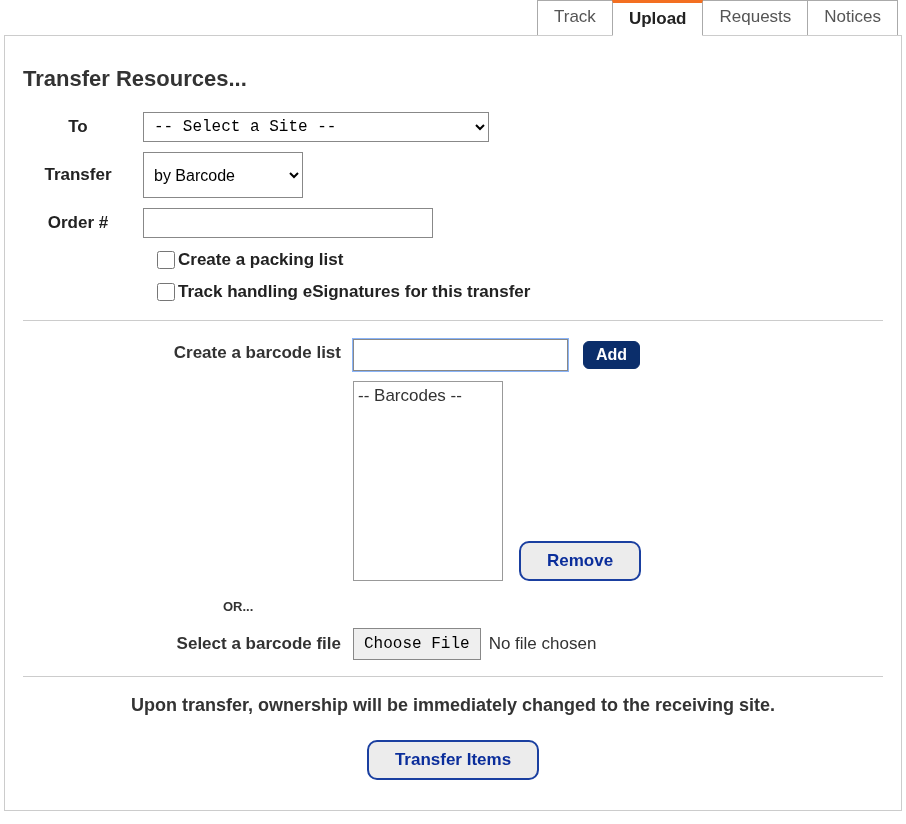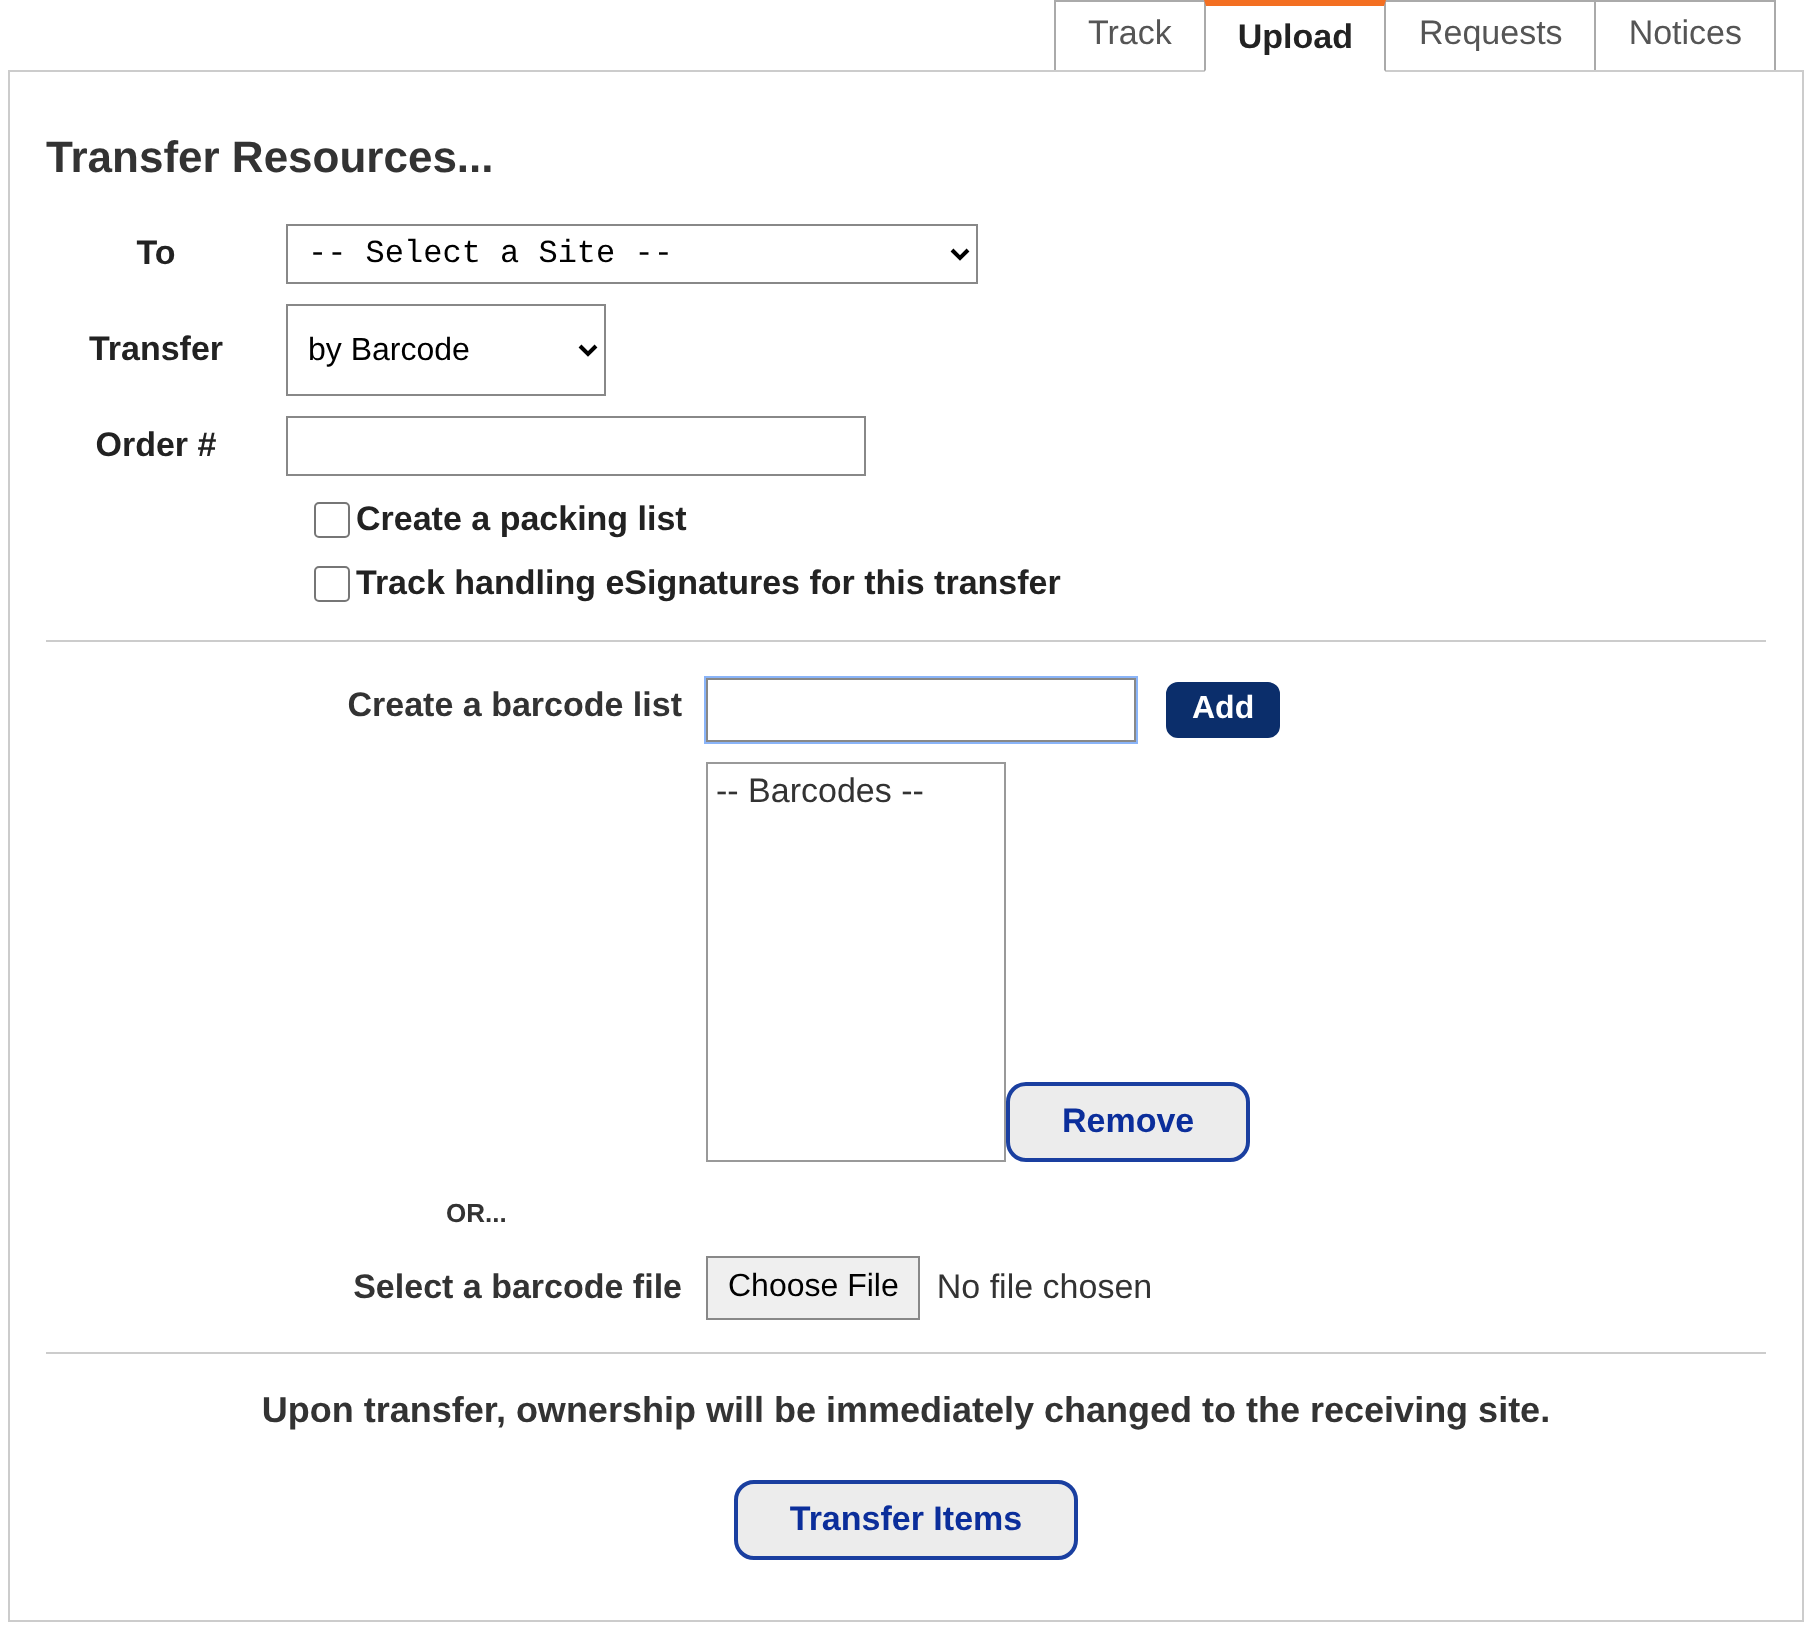--- a/index.html
+++ b/index.html
@@ -8,21 +8,21 @@
     padding: 0;
     font-family: Arial, Helvetica, sans-serif;
     font-size: 16px;
     color: #333;
     background: #fff;
     width: 906px;
   }
   .tabs {
     display: flex;
     justify-content: flex-end;
-    padding-right: 18px;
+    padding-right: 8px;
   }
   .tab {
     border: 1px solid #aaa;
     padding: 6px 16px;
     font-size: 17px;
     color: #555;
     background: #fff;
     margin-left: -1px;
     cursor: pointer;
   }
@@ -117,21 +117,21 @@
     background: #0b2e6b;
     color: #fff;
     border: 1px solid #0b2e6b;
     border-radius: 6px;
     padding: 4px 12px;
     font-size: 16px;
     font-weight: bold;
     cursor: pointer;
   }
   .barcode-list-row {
-    display:flex; align-items:flex-end; 
+    display:flex; align-items:flex-end; gap:16px;
   }
   .barcode-list {
     width: 150px; height: 200px;
     border: 1px solid #999;
     font-size: 17px;
     padding: 4px;
     overflow-y: scroll;
     background:#fff;
     color:#333;
   }
@@ -159,21 +159,21 @@
     font-weight:bold;
     font-size:17px;
     padding-right:12px;
   }
   .file-button {
     border:1px solid #888;
     background:#efefef;
     padding:6px 10px;
     font-size:16px;
     cursor:pointer;
-    font-family:Liberation Sans, sans-serif;
+    font-family:Liberation Mono, monospace;
   }
   .file-status {
     margin-left:8px;
     font-size:17px;
     color:#333;
   }
   .notice {
     text-align:center;
     font-weight:bold;
     font-size:18px;

